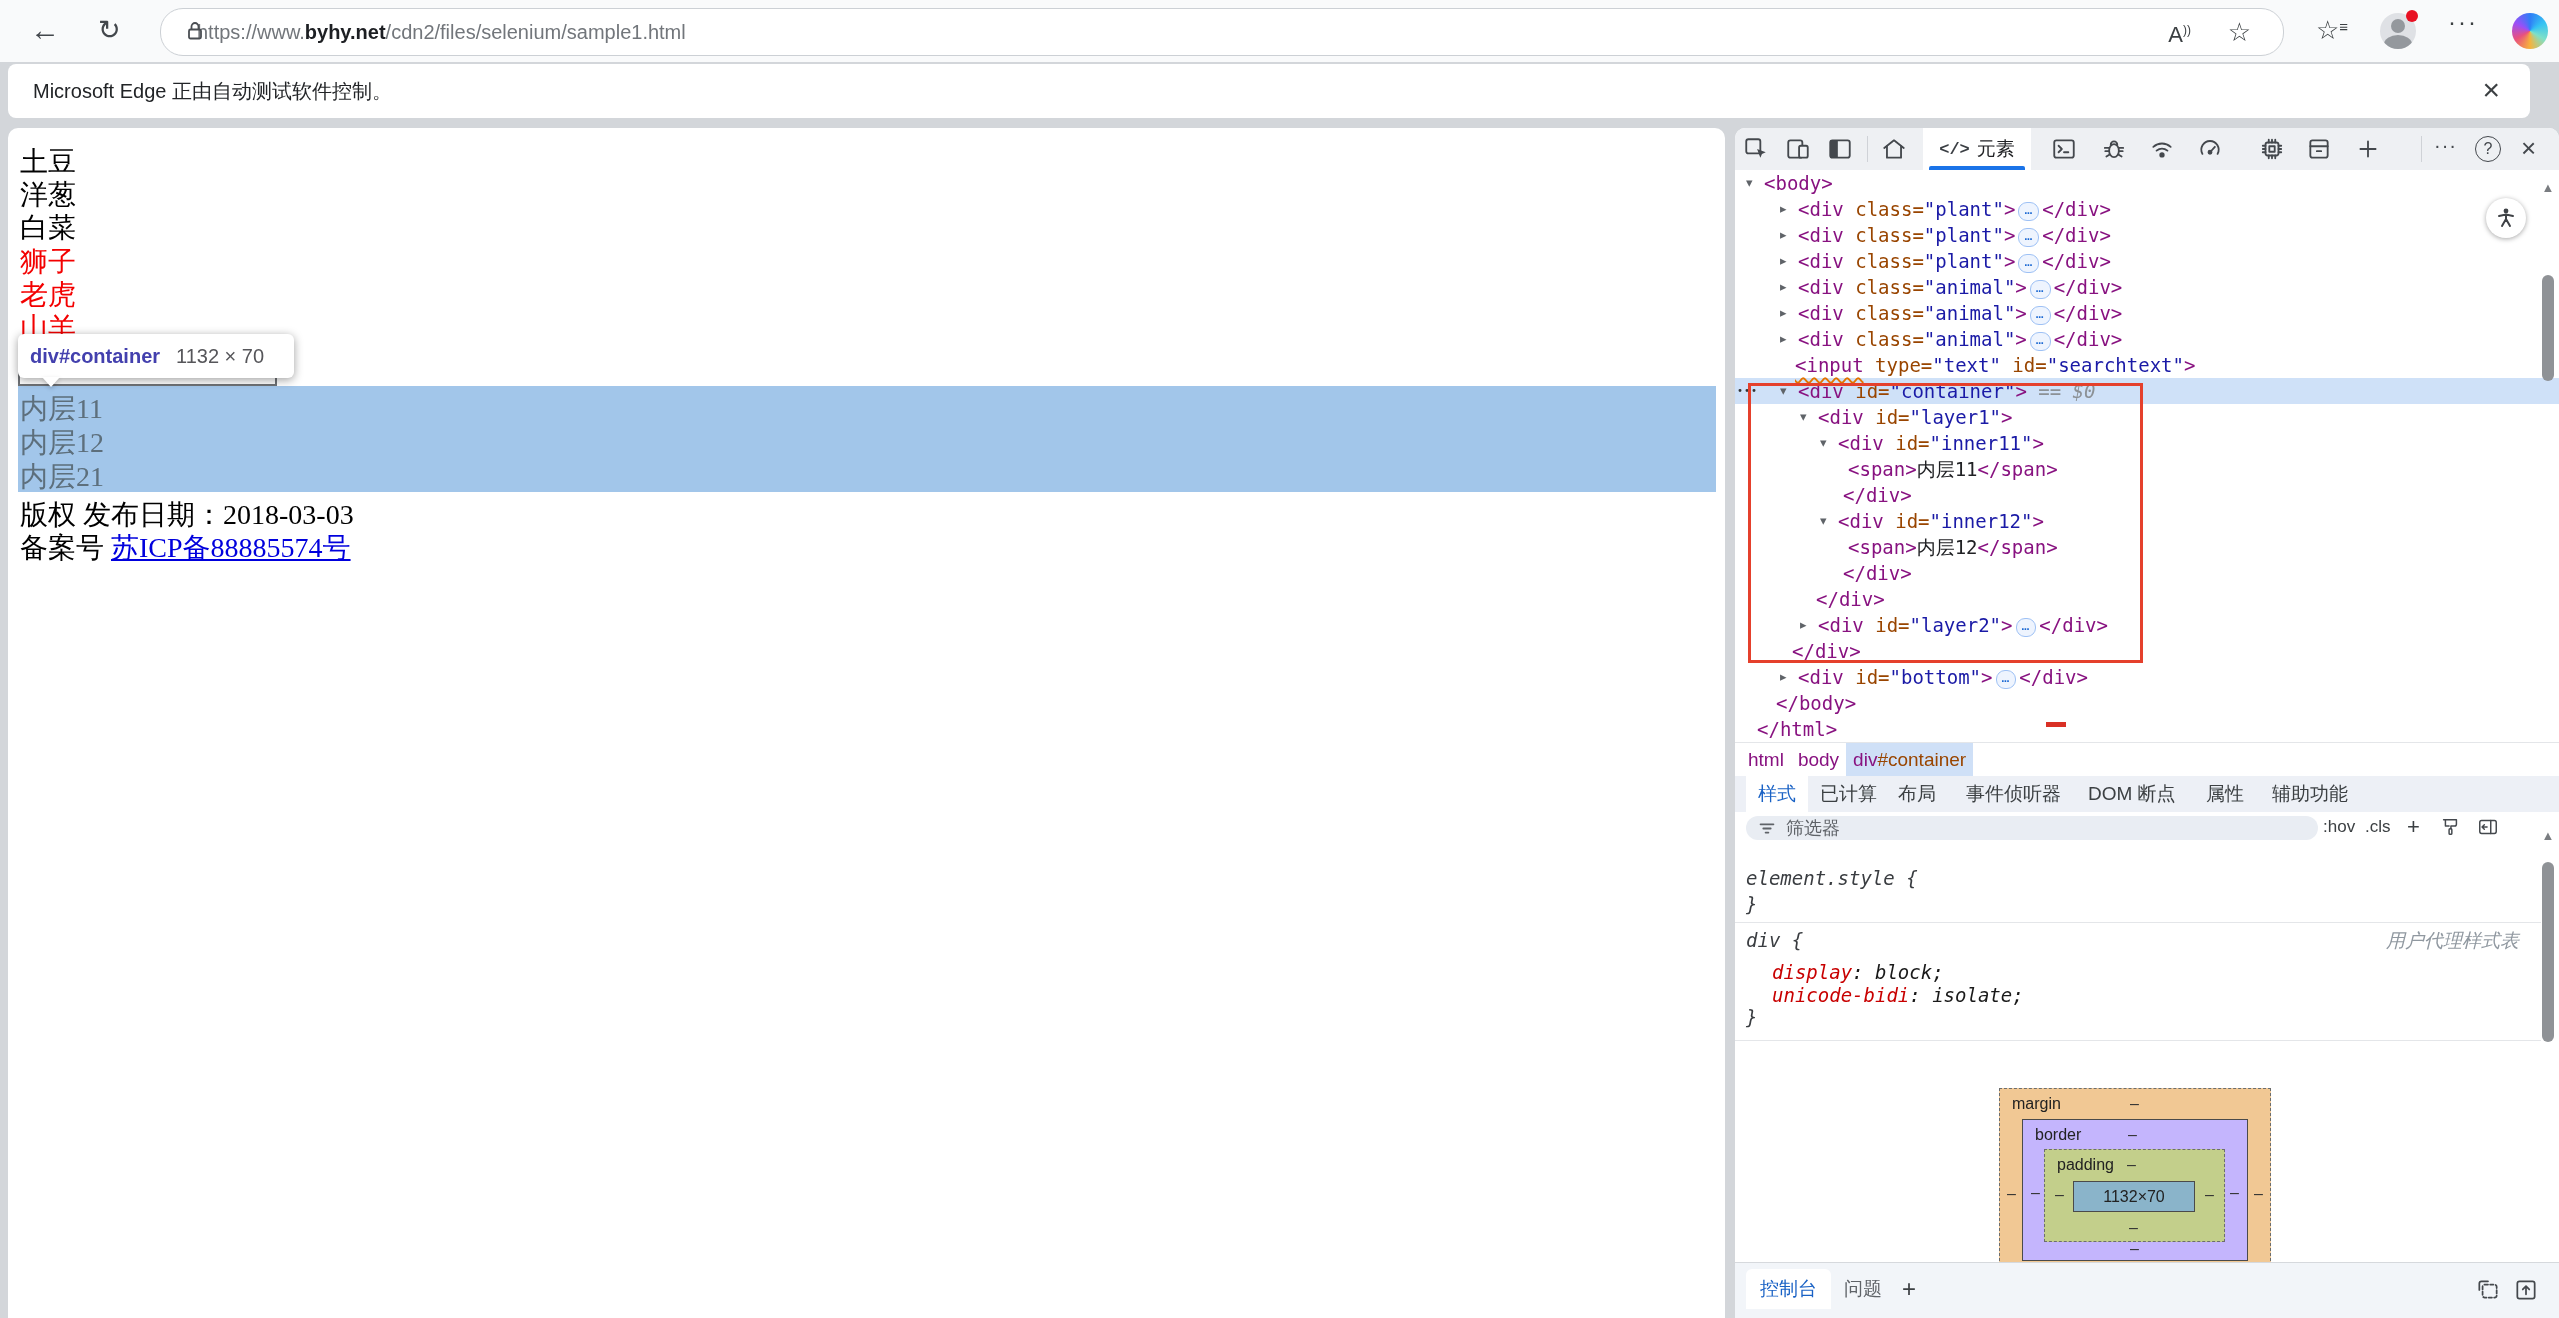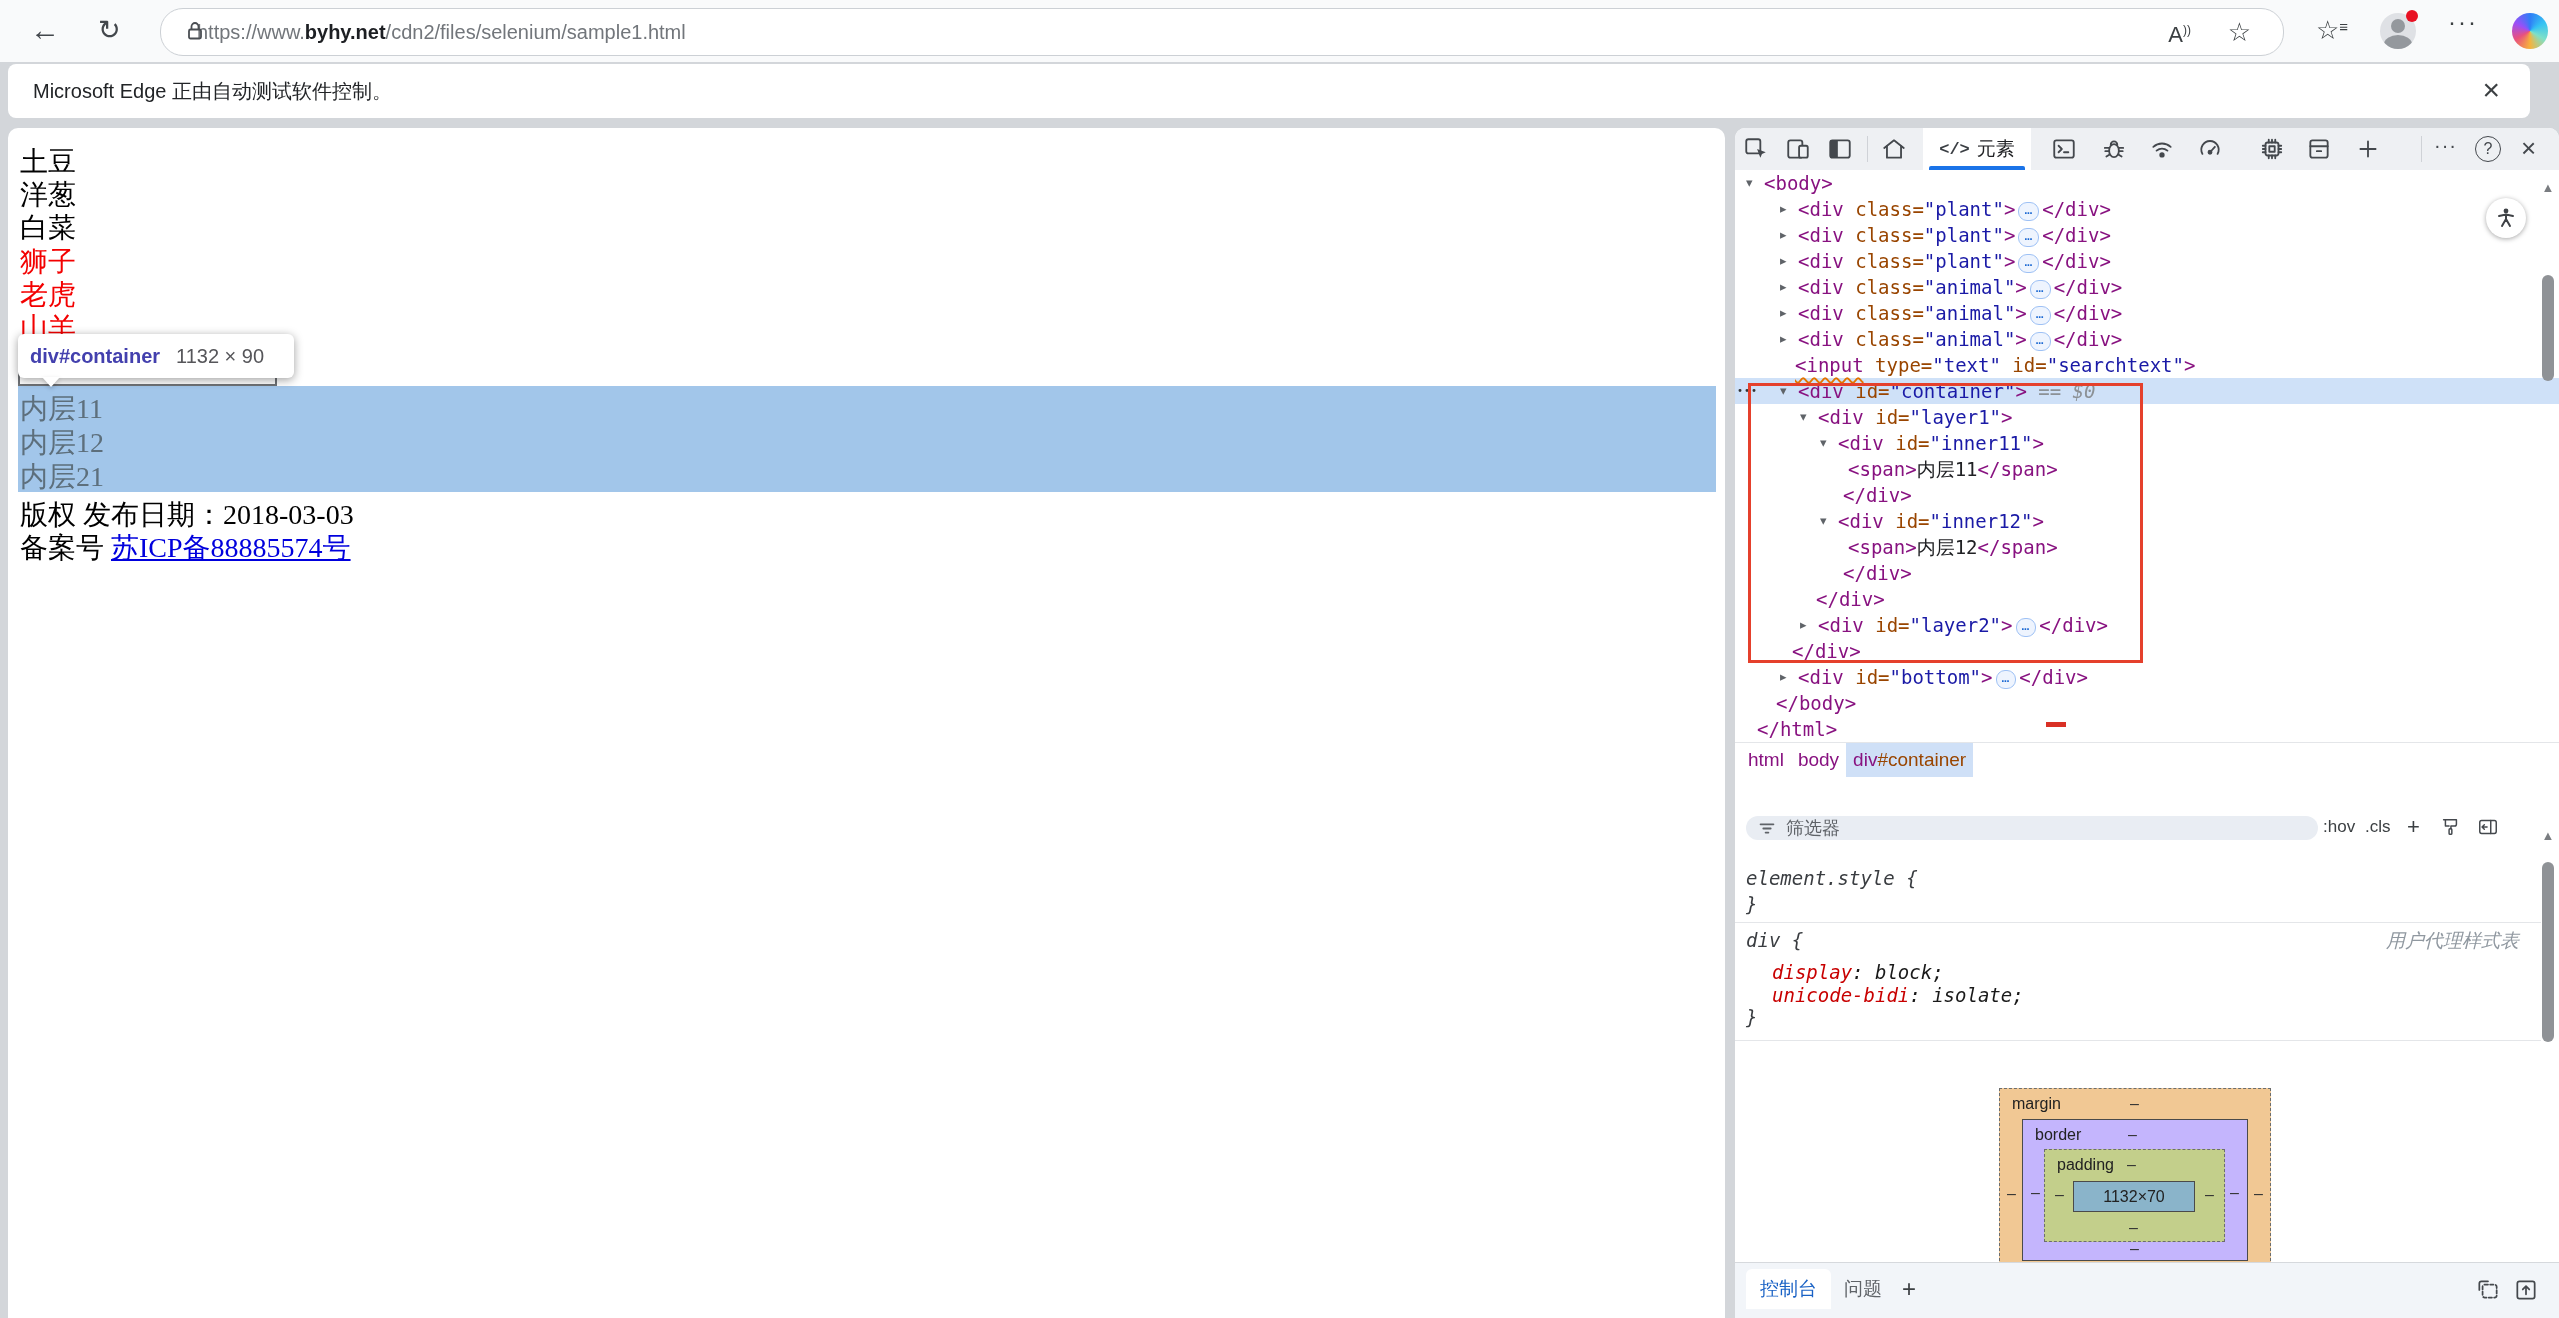--- a/index.html
+++ b/index.html
@@ -140,21 +140,21 @@
 
     <div class="abs highlight">
       <div id="inner-list"></div>
     <div class="hitem abs" style="top: 6px;">内层11</div>
         <div class="hitem abs" style="top: 40px;">内层12</div>
         <div class="hitem abs" style="top: 74px; text-align: center;">内层21</div>
       </div>
 
     <div class="abs tooltip">
       <span class="tname">div#container</span>
-      <span class="tsize">1132 × 90</span>
+      <span class="tsize">1132 × 70</span>
       <span class="tarrow"></span>
     </div>
 
     <div class="abs copyline" style="top:368px;">版权 发布日期：2018-03-03</div>
     <div class="abs copyline" style="top:401px;"><span>备案号 </span><a class="icplink">苏ICP备88885574号</a></div>
   <div class="pitem abs" style="top: 17px;">土豆</div>
       <div class="pitem abs" style="top: 50px;">洋葱</div>
       <div class="pitem abs" style="top: 83px;">白菜</div>
       <div class="pitem red abs" style="top: 117px;">狮子</div>
       <div class="pitem red abs" style="top: 150px;">老虎</div>
@@ -262,20 +262,29 @@
         <div class="drow" style="top: 52px; padding-left: 63px;"><span class="darrow" style="left: 45px;">▸</span><span class="c-t">&lt;div</span><span class="c-a"> class=</span><span class="c-v">"plant"</span><span class="c-t">&gt;</span><span class="badge">…</span><span class="c-t">&lt;/div&gt;</span></div>
         <div class="drow" style="top: 26px; padding-left: 63px;"><span class="darrow" style="left: 45px;">▸</span><span class="c-t">&lt;div</span><span class="c-a"> class=</span><span class="c-v">"plant"</span><span class="c-t">&gt;</span><span class="badge">…</span><span class="c-t">&lt;/div&gt;</span></div>
         <div class="drow" style="top: 0px; padding-left: 29px;"><span class="darrow" style="left: 11px;">▾</span><span class="c-t">&lt;body&gt;</span></div>
       <div class="abs redrect" style="left:13px;top:213px;width:389px;height:274px;"></div>
       <span class="abs seldots" style="left:2px;top:208px;line-height:26px;">•••</span>
       <div class="abs redminus" style="left:311px;top:552px;width:20px;height:5px;"></div>
     </div>
 
     <div class="abs crumbbar" id="crumbbar" style="padding-left: 6px;"><span class="crumb" style="display: inline-block;"><span>html</span></span><span class="crumb" style="display: inline-block;"><span>body</span></span><span class="crumb sel" style="display: inline-block;"><span>div</span><span class="idpart">#container</span></span></div>
 
+    <div class="abs paneltabs" id="paneltabs">
+        <span class="ptab sel" style="left: 11px;">样式</span>
+        <span class="ptab" style="left: 73px;">已计算</span>
+        <span class="ptab" style="left: 151px;">布局</span>
+        <span class="ptab" style="left: 219px;">事件侦听器</span>
+        <span class="ptab" style="left: 341px;">DOM 断点</span>
+        <span class="ptab" style="left: 459px;">属性</span>
+        <span class="ptab" style="left: 525px;">辅助功能</span>
+      </div>
 
     <div class="abs filterrow stylestools">
       <div class="abs filterpill">
         <svg width="18" height="18" viewBox="0 0 24 24">
             <path d="M5 8 H19 M8 12.5 H16 M10.5 17 H13.5" stroke="#5f6368" stroke-width="2" fill="none" stroke-linecap="round"></path>
           </svg>
         <span class="ph">筛选器</span>
       </div>
       <span class="abs smalltool" style="left:588px;">:hov</span>
       <span class="abs smalltool" style="left:630px;">.cls</span>

